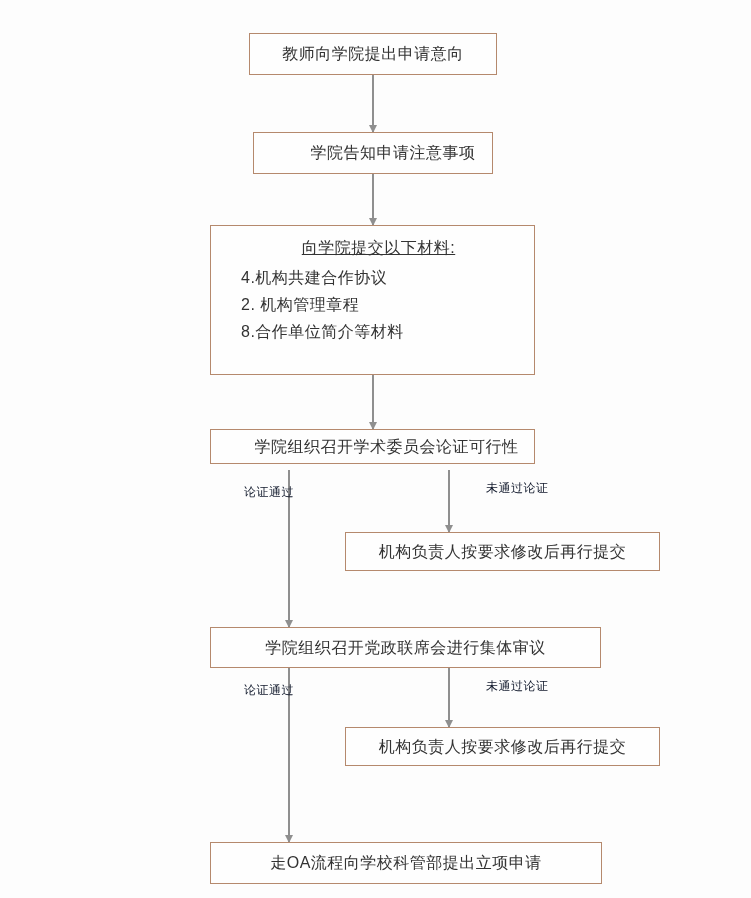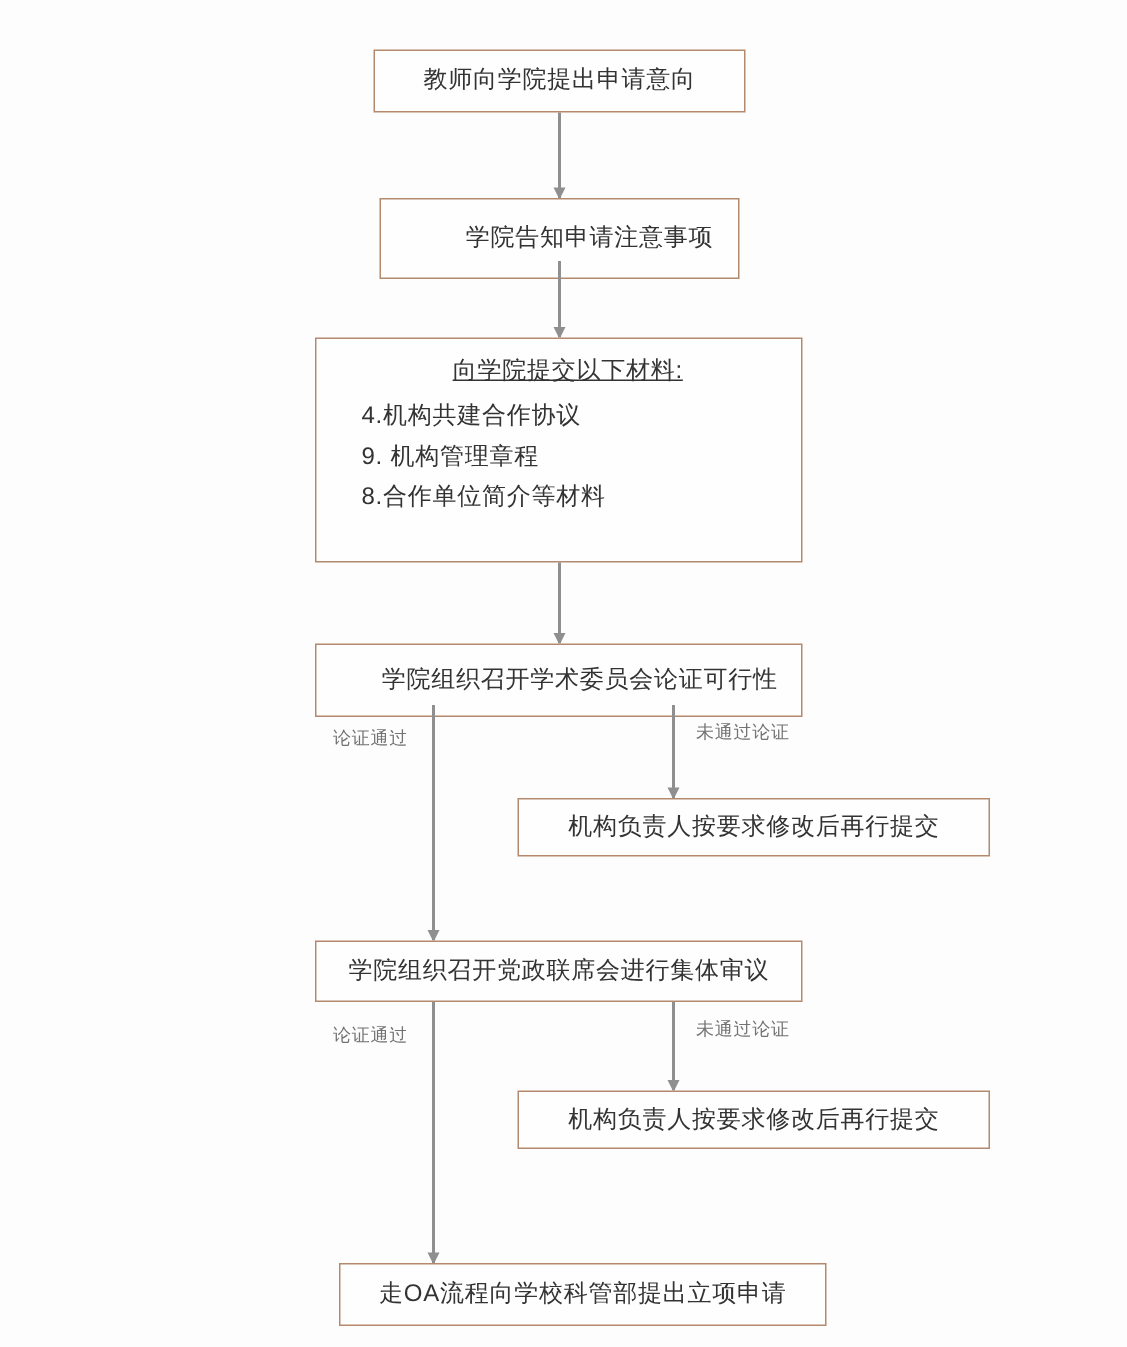--- a/index.html
+++ b/index.html
@@ -64,62 +64,63 @@
       left: -3.5px;
       width: 0;
       height: 0;
       border-left: 4.5px solid transparent;
       border-right: 4.5px solid transparent;
       border-top: 8px solid var(--arrow, #8f8f8f);
     }
     .branch-label {
       position: absolute;
       font-size: 12px;
-      color: #737373;
+      color: #0f172a;
       white-space: nowrap;
       letter-spacing: 0.5px;
+      margin-left: 22px;
     }
   </style>
 </head>
 <body>
 
 <div class="canvas">
 
   <div class="box" style="left:249px;top:33px;width:248px;height:42px;text-align:center;">教师向学院提出申请意向</div>
 
   <div class="vline arrowed" style="left:372px;top:75px;height:57px;"></div>
 
-  <div class="box" style="left:253px;top:132px;width:240px;height:54px;padding-left:40px;">学院告知申请注意事项</div>
+  <div class="box" style="left:253px;top:132px;width:240px;height:42px;padding-left:40px;">学院告知申请注意事项</div>
 
   <div class="vline arrowed" style="left:372px;top:174px;height:51px;"></div>
 
   <div class="box materials" style="left:210px;top:225px;width:325px;height:150px;">
     <div class="materials-title">向学院提交以下材料:</div>
     <div class="materials-item">4.机构共建合作协议</div>
-    <div class="materials-item">9. 机构管理章程</div>
+    <div class="materials-item">2. 机构管理章程</div>
     <div class="materials-item">8.合作单位简介等材料</div>
   </div>
 
   <div class="vline arrowed" style="left:372px;top:375px;height:54px;"></div>
 
-  <div class="box" style="left:210px;top:429px;width:325px;height:49px;padding-left:28px;">学院组织召开学术委员会论证可行性</div>
+  <div class="box" style="left:210px;top:429px;width:325px;height:35px;padding-left:28px;">学院组织召开学术委员会论证可行性</div>
 
   <div class="vline arrowed" style="left:288px;top:470px;height:157px;"></div>
   <div class="vline arrowed" style="left:448px;top:470px;height:62px;"></div>
 
   <div class="branch-label" style="left:222px;top:484px;">论证通过</div>
   <div class="branch-label" style="left:464px;top:480px;">未通过论证</div>
 
   <div class="box" style="left:345px;top:532px;width:315px;height:39px;">机构负责人按要求修改后再行提交</div>
 
-  <div class="box" style="left:210px;top:627px;width:325px;height:41px;">学院组织召开党政联席会进行集体审议</div>
+  <div class="box" style="left:210px;top:627px;width:391px;height:41px;">学院组织召开党政联席会进行集体审议</div>
 
   <div class="vline arrowed" style="left:288px;top:668px;height:174px;"></div>
   <div class="vline arrowed" style="left:448px;top:668px;height:59px;"></div>
 
   <div class="branch-label" style="left:222px;top:682px;">论证通过</div>
   <div class="branch-label" style="left:464px;top:678px;">未通过论证</div>
 
   <div class="box" style="left:345px;top:727px;width:315px;height:39px;">机构负责人按要求修改后再行提交</div>
 
-  <div class="box" style="left:226px;top:842px;width:325px;height:42px;">走OA流程向学校科管部提出立项申请</div>
+  <div class="box" style="left:210px;top:842px;width:392px;height:42px;">走OA流程向学校科管部提出立项申请</div>
 
 </div>
 
 </body></html>

